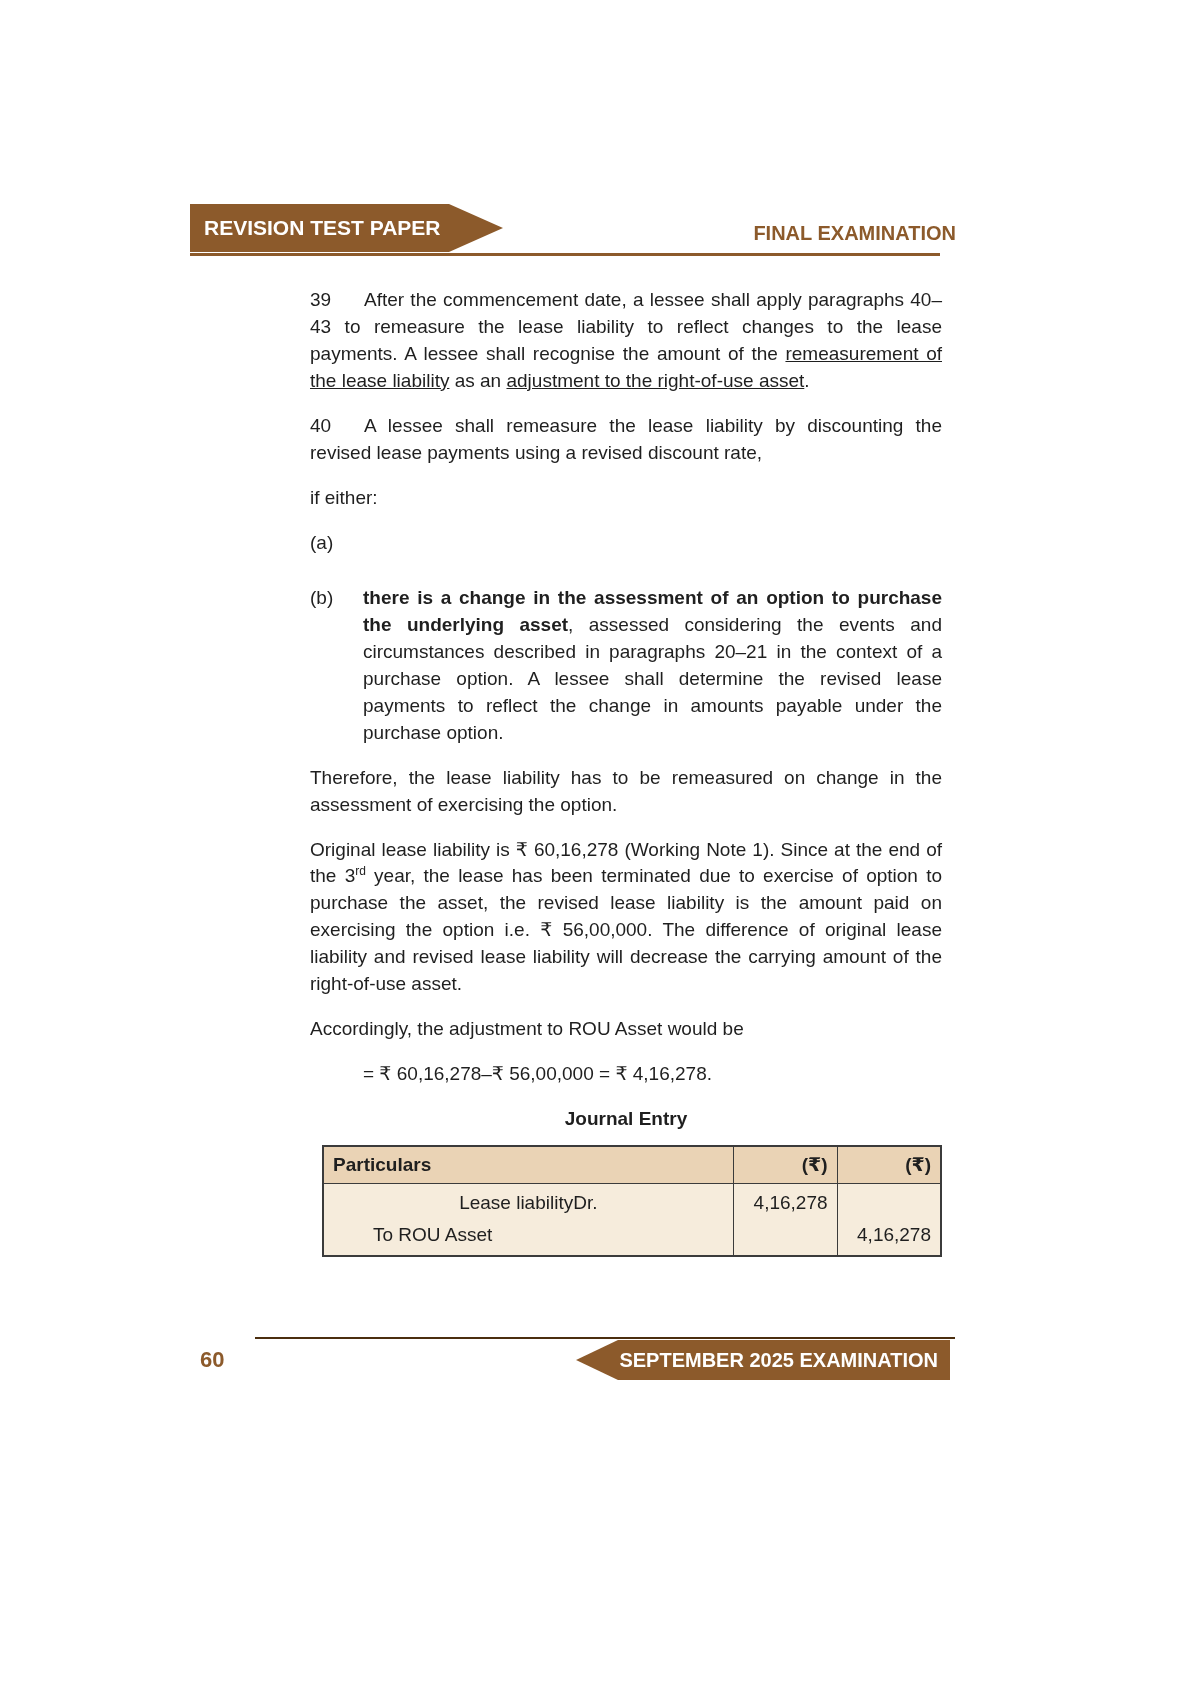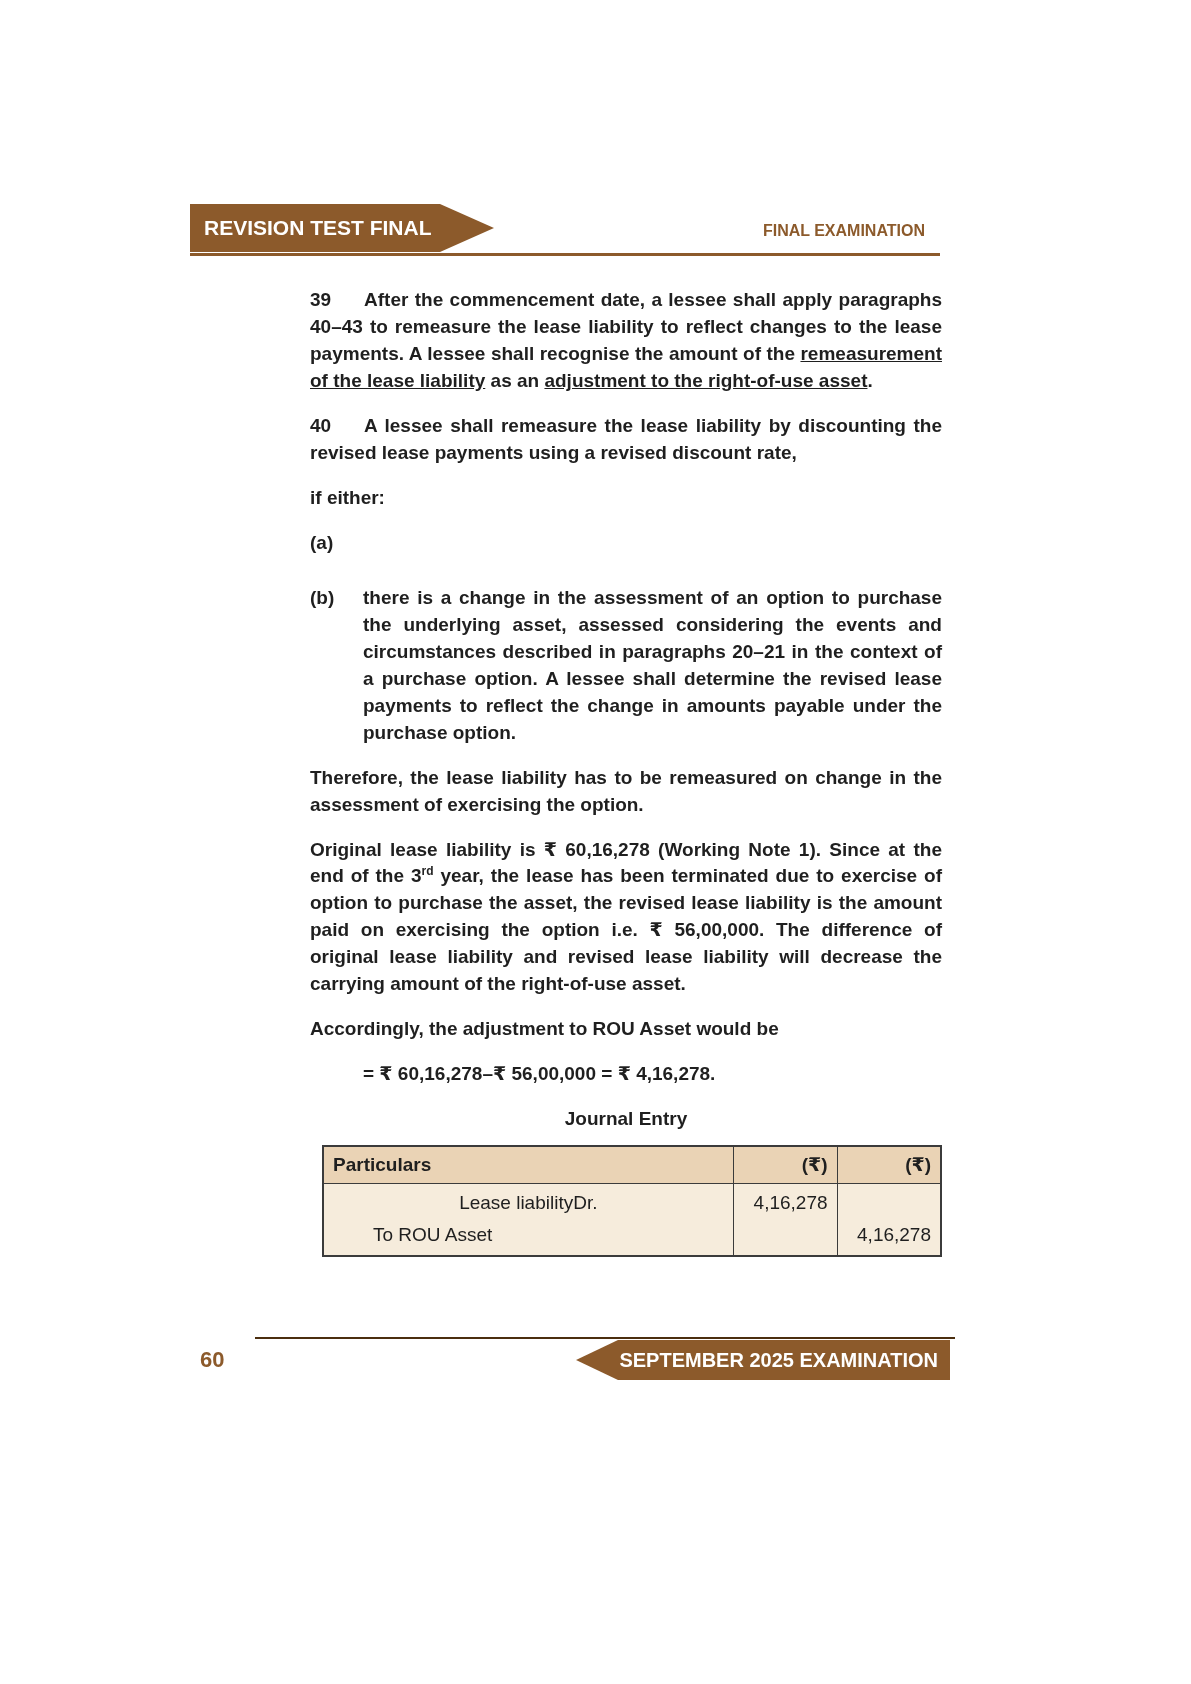--- a/index.html
+++ b/index.html
@@ -20,34 +20,34 @@
     color:#ffffff; font-weight:bold; font-size:21px; line-height:48px;
     padding:0 8px 0 14px; white-space:nowrap;
   }
   .hdr-banner .arrow {
     position:absolute; left:100%; top:0; width:0; height:0;
     border-top:24px solid transparent;
     border-bottom:24px solid transparent;
     border-left:54px solid var(--brown,#8C5A2B);
   }
   .hdr-right {
-    position:absolute; top:222px; right:266px;
-    color:var(--brown,#8C5A2B); font-weight:bold; font-size:16px;
+    position:absolute; top:222px; right:235px;
+    color:var(--brown,#8C5A2B); font-weight:bold; font-size:20px;
   }
   .hdr-rule {
     position:absolute; left:190px; top:253px; width:750px; height:3px;
     background:var(--brown,#8C5A2B);
   }
 
   
   .content {
     position:absolute; left:310px; top:287px; width:632px;
     font-size:19px; line-height:1.42; text-align:justify;
   }
-  .content p { margin-bottom:18px;font-weight:bold; }
+  .content p { margin-bottom:18px; }
   .pnum { display:inline-block; width:54px; }
   .ul { text-decoration:underline; }
   .hang { padding-left:53px;margin-top:28px; }
   .hlabel { display:inline-block; width:53px; margin-left:-53px; }
   .eq { margin-left:53px; text-align:left; }
   sup { font-size:12px; vertical-align:super; line-height:0; }
 
   .journal-title {
     text-align:center; font-weight:bold; margin:4px 0 12px 0;
   }
@@ -99,21 +99,21 @@
     position:absolute; left:200px; top:1347px;
     color:var(--brown,#8C5A2B); font-weight:bold; font-size:22px;
   }
 </style>
 </head>
 <body>
 
 <div class="page">
 
   <div class="hdr-banner">
-    <span>REVISION TEST FINAL</span>
+    <span>REVISION TEST PAPER</span>
     <span class="arrow"></span>
   </div>
   <div class="hdr-right">FINAL EXAMINATION</div>
   <div class="hdr-rule"></div>
 
   <div class="content">
 
     <p><span class="pnum">39</span><span>After the commencement date, a lessee shall apply paragraphs 40–43 to remeasure the lease liability to reflect changes to the lease payments.  A lessee shall recognise the amount of the </span><span class="ul">remeasurement of the lease liability</span><span> as an </span><span class="ul">adjustment to the right-of-use asset</span><span>.</span></p>
 
     <p><span class="pnum">40</span><span>A lessee shall remeasure the lease liability by discounting the revised lease payments using a revised discount rate,</span></p>

